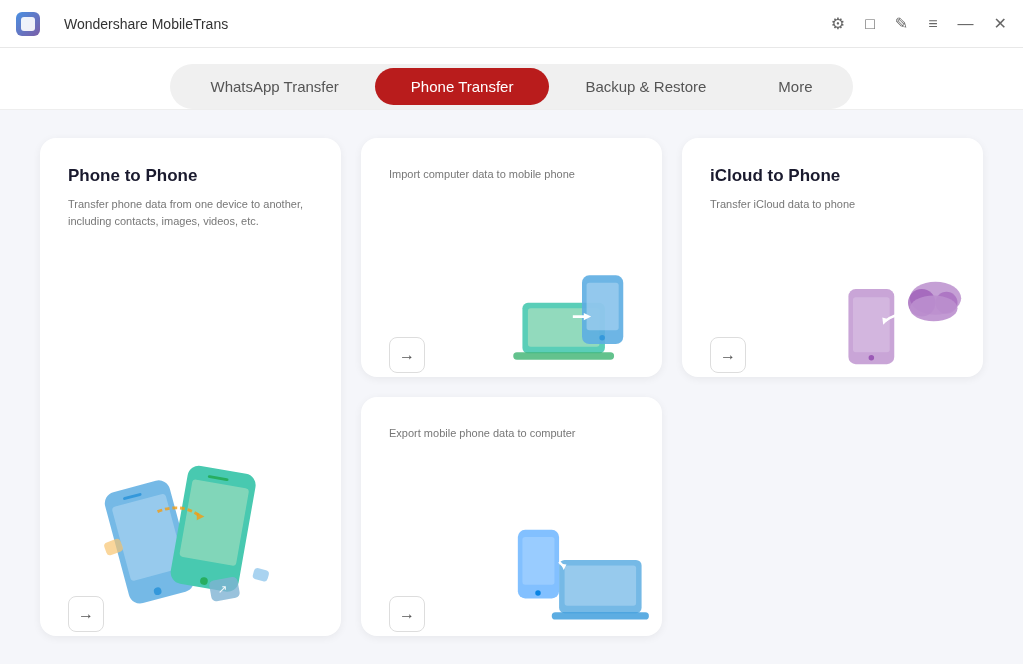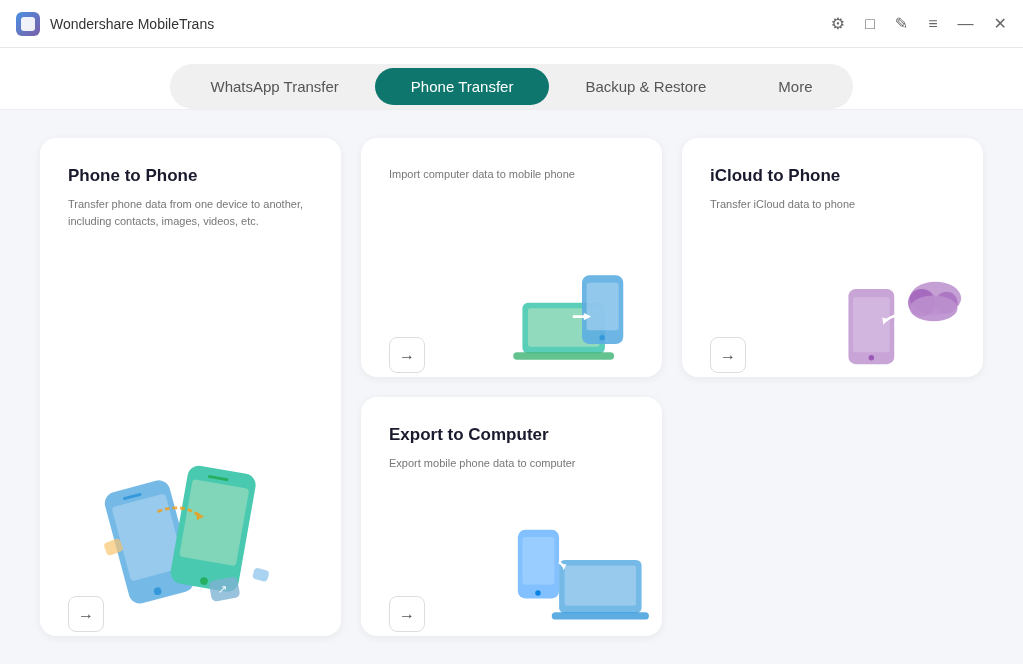--- a/index.html
+++ b/index.html
@@ -17,21 +17,21 @@
       align-items: center;
       justify-content: space-between;
       background: #ffffff;
       padding: 0 16px;
       height: 48px;
       border-bottom: 1px solid #e8e8e8;
     }
     .title-bar-left {
       display: flex;
       align-items: center;
-      gap: 10px;
+      gap: 24px;
     }
     .app-icon {
       width: 24px;
       height: 24px;
       background: linear-gradient(135deg, #4a90e2, #7b5ea7);
       border-radius: 6px;
       display: flex;
       align-items: center;
       justify-content: center;
     }
@@ -78,21 +78,21 @@
       border-radius: 26px;
       font-size: 15px;
       font-weight: 500;
       cursor: pointer;
       border: none;
       background: transparent;
       color: #555;
       transition: all 0.2s;
     }
     .nav-tab.active {
-      background: #0f766e;
+      background: #b91c1c;
       color: white;
     }
 
     
     .main-content {
       padding: 28px 40px;
       height: calc(664px - 48px - 62px);
       display: flex;
       flex-direction: column;
       gap: 20px;
@@ -287,21 +287,20 @@
         <circle cx="112" cy="50" r="12" fill="#a569bd" opacity="0.75"></circle>
         <ellipse cx="98" cy="56" rx="26" ry="14" fill="#bb8fce" opacity="0.9"></ellipse>
 
         <path d="M72 60 Q55 62 45 70" stroke="white" stroke-width="2.5" fill="none"></path>
         <polygon points="42,66 43,74 49,68" fill="white"></polygon>
       </svg>
       <div class="card-arrow">→</div>
     </div>
 
     <div class="card" style="grid-column: 2;">
-      <div class="card-title">Export to Computer</div>
       <div class="card-desc">Export mobile phone data to computer</div>
 
       <svg class="export-illustration" viewBox="0 0 150 120" xmlns="http://www.w3.org/2000/svg">
 
         <rect x="5" y="15" width="45" height="75" rx="8" fill="#74b9ff" opacity="0.9"></rect>
         <rect x="10" y="23" width="35" height="52" rx="3" fill="#a9d4ff" opacity="0.6"></rect>
         <circle cx="27" cy="84" r="3" fill="#0984e3"></circle>
 
         <rect x="50" y="48" width="90" height="58" rx="6" fill="#5dade2" opacity="0.85"></rect>
         <rect x="56" y="54" width="78" height="44" rx="3" fill="#aed6f1" opacity="0.6"></rect>

